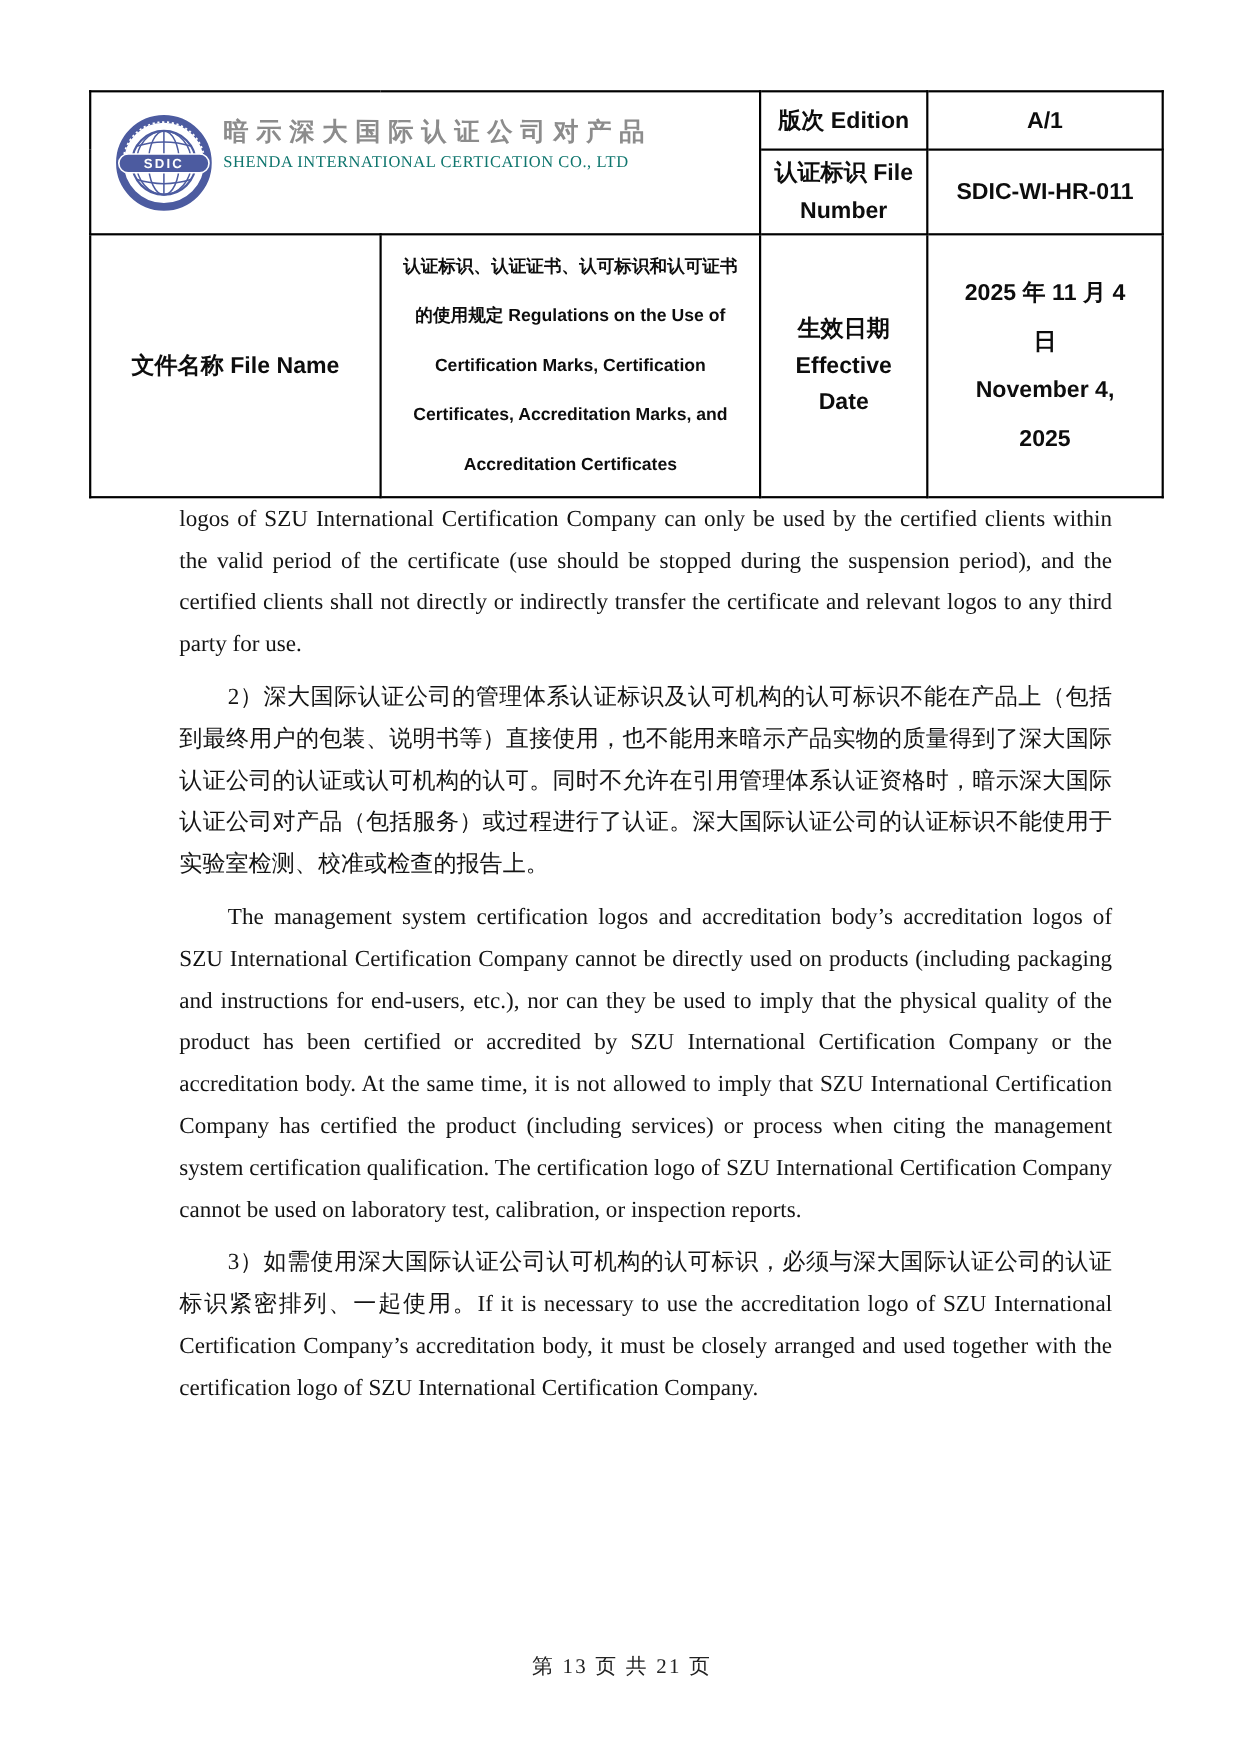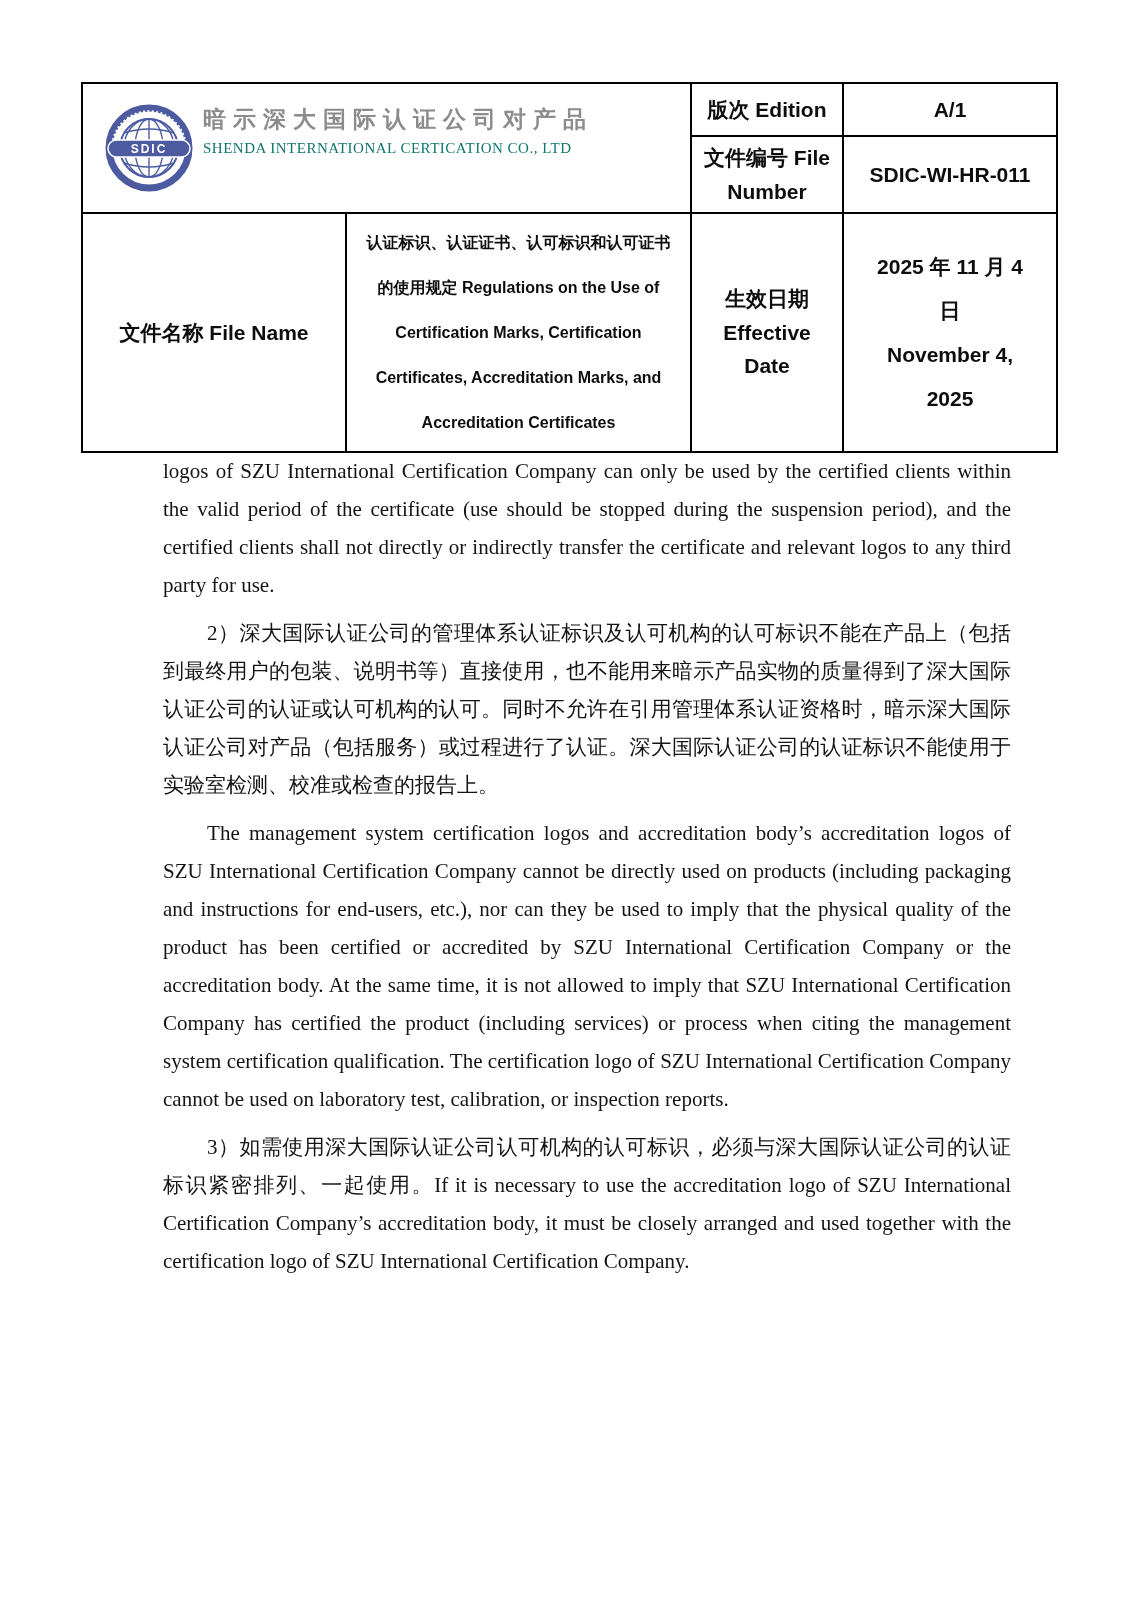--- a/index.html
+++ b/index.html
@@ -132,21 +132,21 @@
             <div class="company-names">
               <div class="company-cn">暗示深大国际认证公司对产品</div>
               <div class="company-en">SHENDA INTERNATIONAL CERTICATION CO., LTD</div>
             </div>
           </div>
         </td>
         <td class="hcell">版次 Edition</td>
         <td class="hcell">A/1</td>
       </tr>
       <tr class="row-filenumber">
-        <td class="hcell">文件编号 File Number</td>
+        <td class="hcell">认证标识 File Number</td>
         <td class="hcell">SDIC-WI-HR-011</td>
       </tr>
       <tr class="row-filename">
         <td class="hcell">文件名称 File Name</td>
         <td class="filename-cell">认证标识、认证证书、认可标识和认可证书的使用规定 Regulations on the Use of Certification Marks, Certification Certificates, Accreditation Marks, and Accreditation Certificates</td>
         <td class="hcell">生效日期 Effective Date</td>
         <td class="date-cell">
           <div>2025 年 11 月 4 日</div>
           <div>November 4, 2025</div>
         </td>
@@ -154,14 +154,15 @@
     </tbody>
   </table>
 
   <div class="body-text">
     <p class="para no-indent">logos of SZU International Certification Company can only be used by the certified clients within the valid period of the certificate (use should be stopped during the suspension period), and the certified clients shall not directly or indirectly transfer the certificate and relevant logos to any third party for use.</p>
     <p class="para">2）深大国际认证公司的管理体系认证标识及认可机构的认可标识不能在产品上（包括到最终用户的包装、说明书等）直接使用，也不能用来暗示产品实物的质量得到了深大国际认证公司的认证或认可机构的认可。同时不允许在引用管理体系认证资格时，暗示深大国际认证公司对产品（包括服务）或过程进行了认证。深大国际认证公司的认证标识不能使用于实验室检测、校准或检查的报告上。</p>
     <p class="para">The management system certification logos and accreditation body’s accreditation logos of SZU International Certification Company cannot be directly used on products (including packaging and instructions for end-users, etc.), nor can they be used to imply that the physical quality of the product has been certified or accredited by SZU International Certification Company or the accreditation body. At the same time, it is not allowed to imply that SZU International Certification Company has certified the product (including services) or process when citing the management system certification qualification. The certification logo of SZU International Certification Company cannot be used on laboratory test, calibration, or inspection reports.</p>
     <p class="para">3）如需使用深大国际认证公司认可机构的认可标识，必须与深大国际认证公司的认证标识紧密排列、一起使用。If it is necessary to use the accreditation logo of SZU International Certification Company’s accreditation body, it must be closely arranged and used together with the certification logo of SZU International Certification Company.</p>
   </div>
 
+  <div class="footer">第 13 页 共 21 页</div>
 
 </div>
 
 </body></html>

